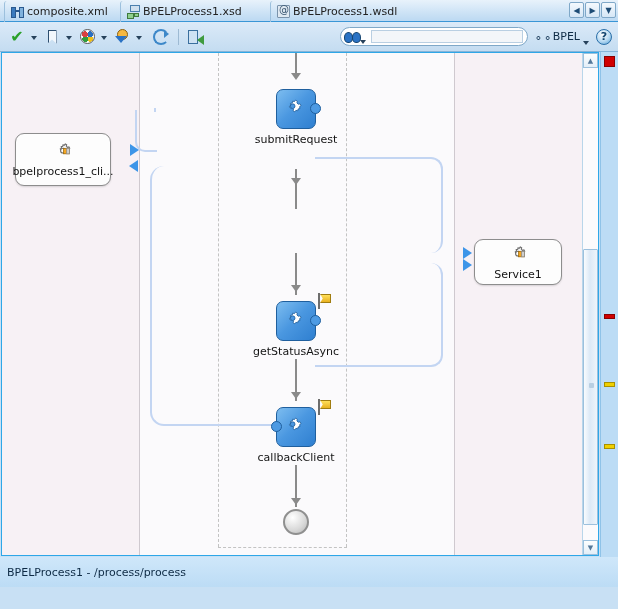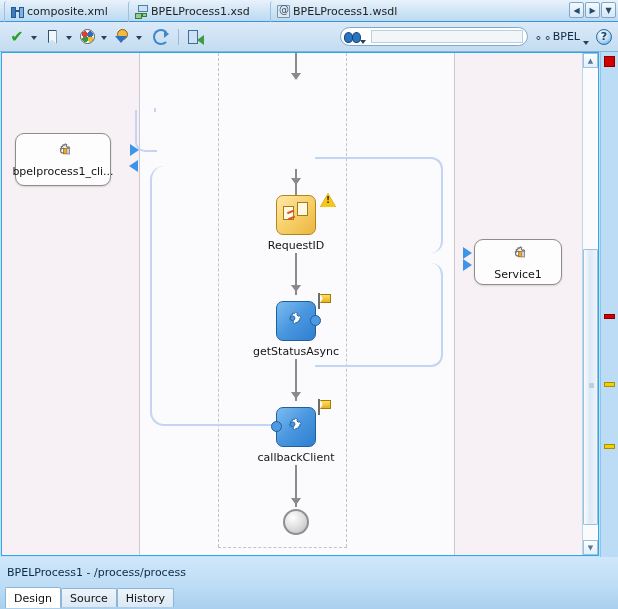--- a/index.html
+++ b/index.html
@@ -400,21 +400,21 @@
 
   <div id="tabbar">
 
     <div class="tab inactive" style="left:4px;">
       <span class="tabicon ic-composite">
           <i></i>
         </span>
       <span class="tlabel">composite.xml</span>
     </div>
 
-    <div class="tab inactive" style="left:128px;">
+    <div class="tab inactive" style="left:120px;">
       <span class="tabicon ic-xsd">
           <i></i>
         </span>
       <span class="tlabel">BPELProcess1.xsd</span>
     </div>
 
     <div class="tab inactive" style="left:270px;">
       <span class="tabicon ic-wsdl"></span>
       <span class="tlabel">BPELProcess1.wsdl</span>
     </div>
@@ -547,32 +547,34 @@
               <path d="M12 4.2l1.6.35.9-1.35 1.5.85-.35 1.6 1.2 1.2 1.6-.35.85 1.5-1.35.9.35 1.6-1.6.35-.35 1.6-1.6-.35-.9 1.35-1.5-.85.35-1.6-1.2-1.2-1.6.35-.85-1.5 1.35-.9-.35-1.6 1.6-.35z"></path>
               <circle cx="12" cy="10.5" r="2.6" fill="#ffffff"></circle>
             </g>
             <rect x="12.5" y="8" width="6.5" height="6" fill="#f5a623" stroke="#9a6a0c" stroke-width="0.8"></rect>
             <rect x="16" y="8" width="3" height="6" fill="#cfcfcf" stroke="#8a8a8a" stroke-width="0.8"></rect>
           </svg>
         </span>
         <span class="plabel">Service1</span>
       </div>
 
-
-      <div class="act assign" style="left:274px; top:142px;">
+      <div class="act invoke" style="left:274px; top:36px;">
         <div class="box"></div>
-        <span class="assign-g">
-          <span class="pg a"></span>
-            <span class="pg b"></span>
-          <span class="ar r"></span>
-            <span class="ar l"></span>
-        </span>
-        <span class="warn" style="left:44px; top:-2px;"></span>
-        <span class="label">RequestID</span>
-      </div>
+        <span class="gear-w">
+          <svg viewBox="0 0 24 24" width="20" height="20">
+            <g fill="#ffffff" stroke="#1f5f9e" stroke-width="1">
+              <path d="M12 2.6l2.2.5 1.3-1.8 2.1 1.2-.5 2.2 1.6 1.6 2.2-.5 1.2 2.1-1.8 1.3.5 2.2-2.2.5-.5 2.2-2.2-.5-1.3 1.8-2.1-1.2.5-2.2-1.6-1.6-2.2.5-1.2-2.1 1.8-1.3-.5-2.2 2.2-.5z" transform="translate(-4,0)"></path>
+              <circle cx="8" cy="8.6" r="2.8" fill="#4a97e0"></circle>
+            </g>
+          </svg>
+        </span>
+        <span class="nub right"></span>
+        <span class="label">submitRequest</span>
+      </div>
+
 
       <div class="act invoke" style="left:274px; top:248px;">
         <div class="box"></div>
         <span class="gear-w">
           <svg viewBox="0 0 24 24" width="20" height="20">
             <g fill="#ffffff" stroke="#1f5f9e" stroke-width="1">
               <path d="M12 2.6l2.2.5 1.3-1.8 2.1 1.2-.5 2.2 1.6 1.6 2.2-.5 1.2 2.1-1.8 1.3.5 2.2-2.2.5-.5 2.2-2.2-.5-1.3 1.8-2.1-1.2.5-2.2-1.6-1.6-2.2.5-1.2-2.1 1.8-1.3-.5-2.2 2.2-.5z" transform="translate(-4,0)"></path>
               <circle cx="8" cy="8.6" r="2.8" fill="#4a97e0"></circle>
             </g>
           </svg>
@@ -621,19 +623,14 @@
     <div class="mark redbar" style="top:262px;"></div>
     <div class="mark yellow" style="top:330px;"></div>
     <div class="mark yellow" style="top:392px;"></div>
   </div>
 
   <div id="statusbar">
     <span id="statuspath">BPELProcess1 - /process/process</span>
 
   </div>
 
-  <div id="bottomtabs">
-    <div class="btab sel">Design</div>
-    <div class="btab unsel">Source</div>
-    <div class="btab unsel">History</div>
-  </div>
 
 </div>
 
 </body></html>

